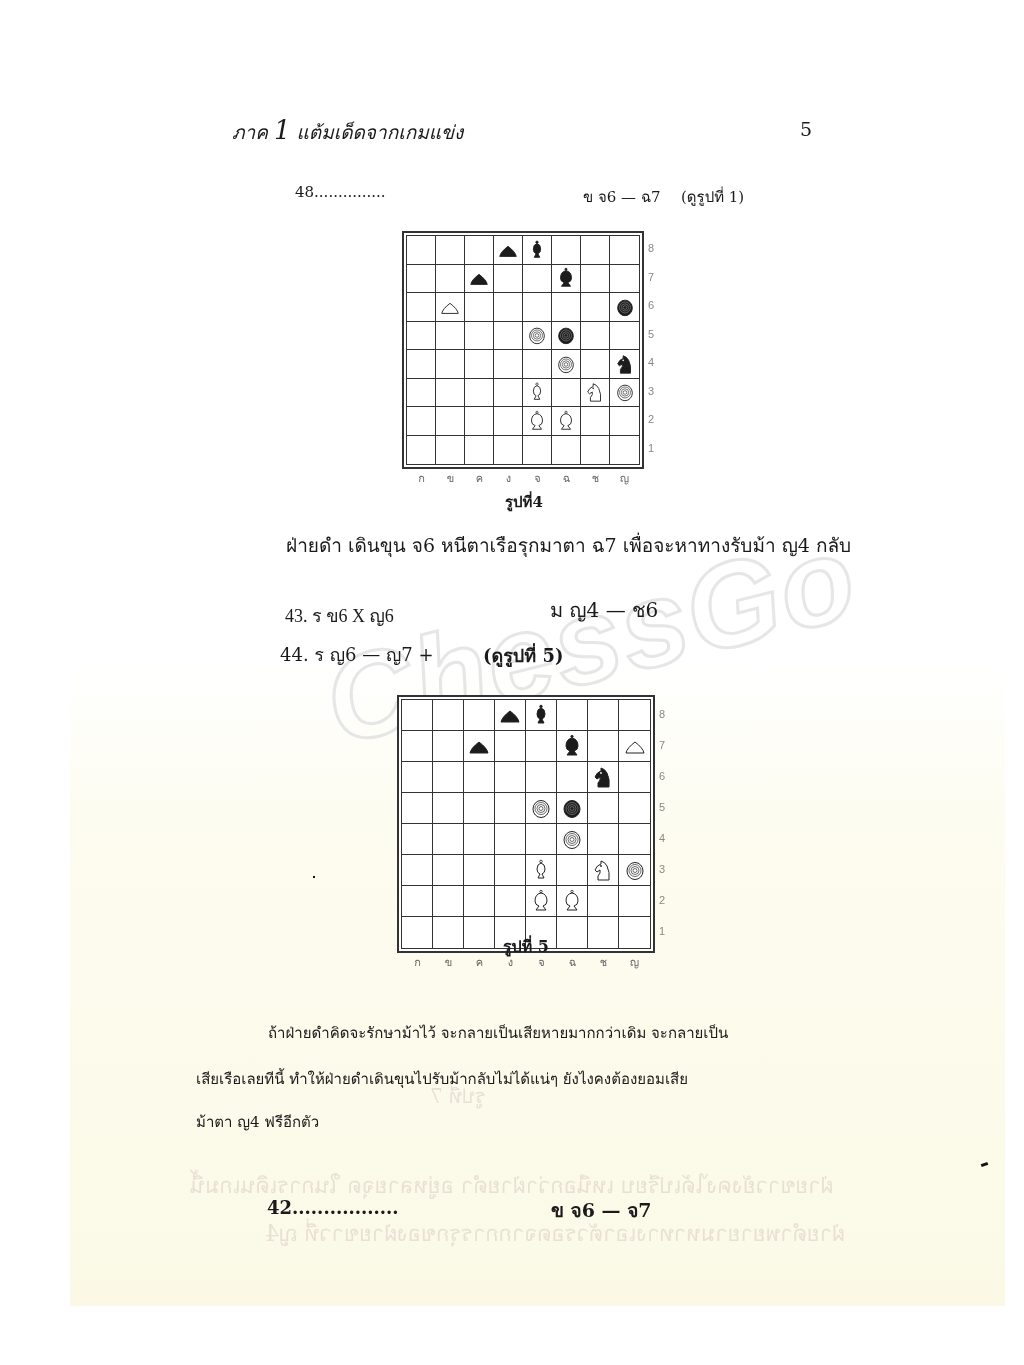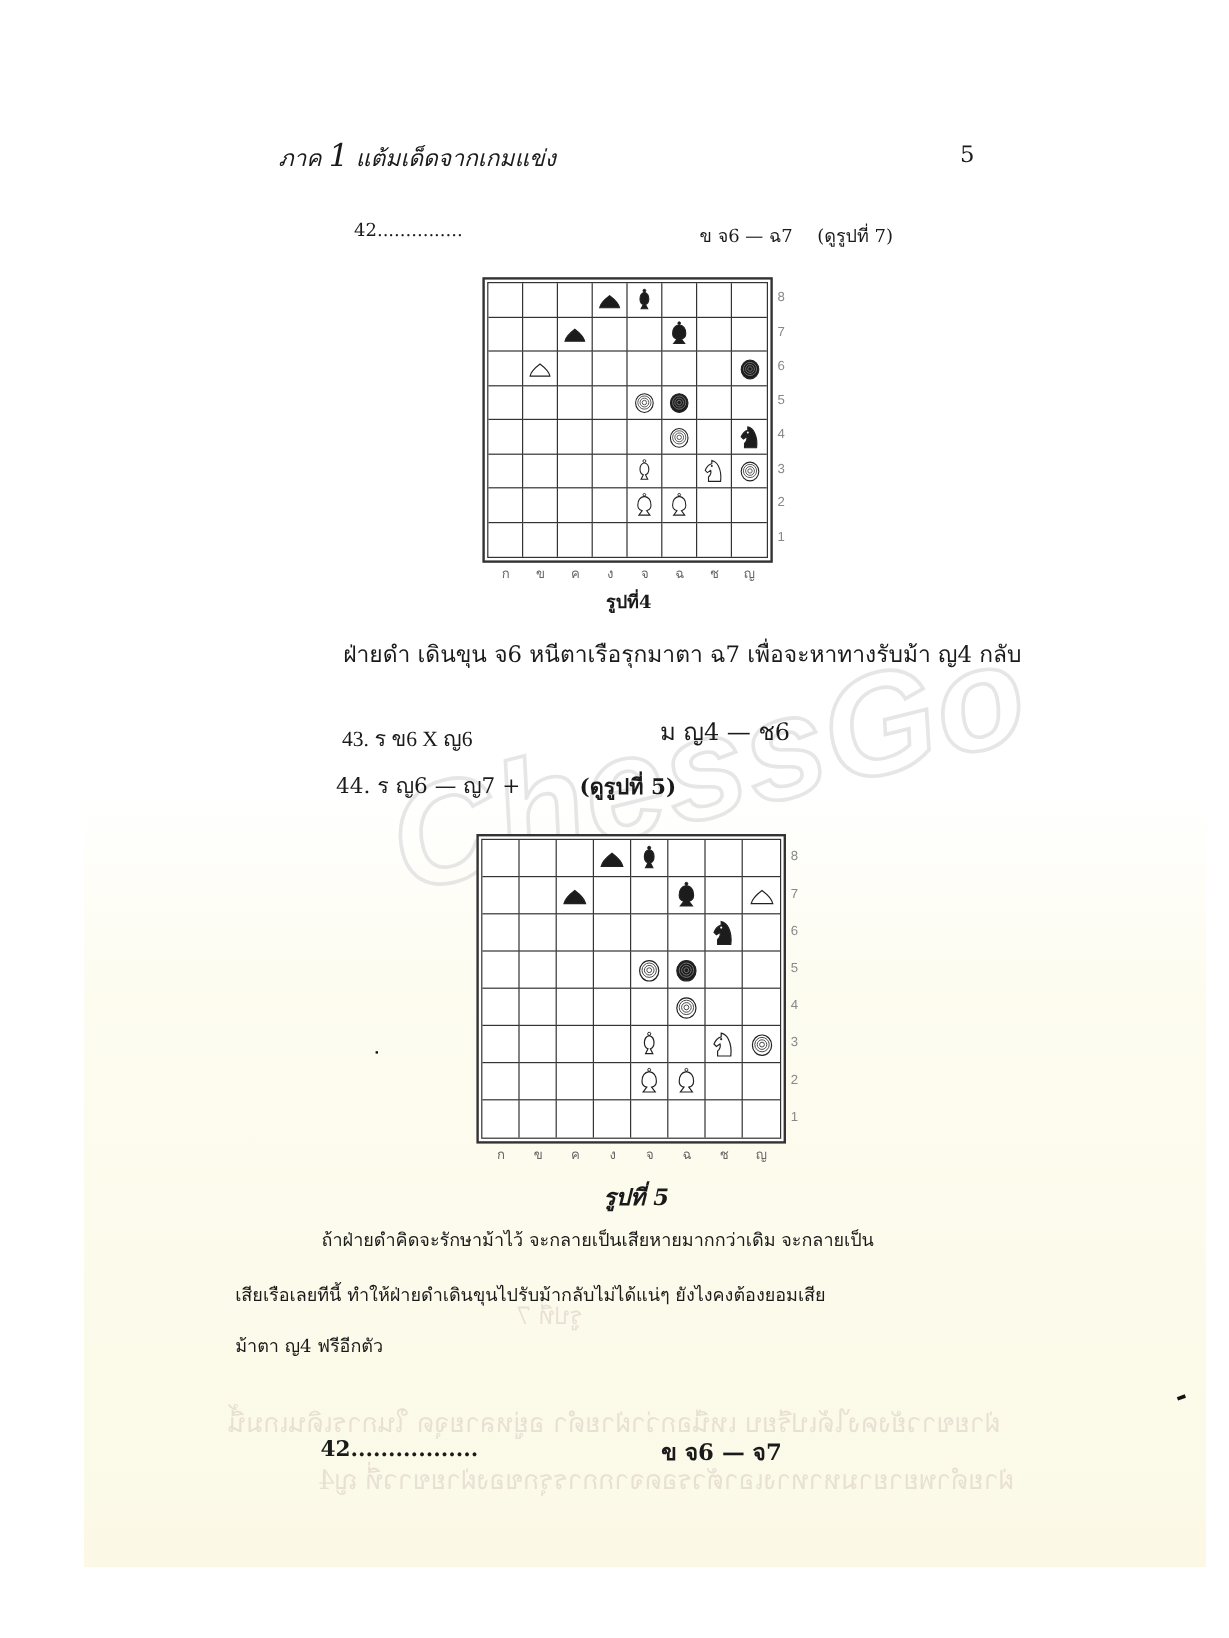--- a/index.html
+++ b/index.html
@@ -56,23 +56,23 @@
 
 <div class="watermark">ChessGo</div>
 
 <div class="abs header-left">
   <span>ภาค</span>
   <span class="big">1</span>
   <span>แต้มเด็ดจากเกมแข่ง</span>
 </div>
 <div class="abs header-right">5</div>
 
-<div class="abs move" style="left:295px; top:183px;">42...............</div>
+<div class="abs move" style="left:295px; top:183px;">48...............</div>
 <div class="abs move" style="left:583px; top:185px;">ข จ6 — ฉ7</div>
-<div class="abs move" style="left:681px; top:185px;">(ดูรูปที่ 7)</div>
+<div class="abs move" style="left:681px; top:185px;">(ดูรูปที่ 1)</div>
 
 <div class="board" id="board4" style="left:402px; top:231px;">
   <div class="grid" id="grid4" style="grid-template-columns: repeat(8, 29px); grid-template-rows: repeat(8, 28.5px);">
       <div class="cell"></div>
       <div class="cell"></div>
       <div class="cell"></div>
       <div class="cell">
         <span class="piece">
           <svg width="22" height="22" viewBox="0 0 24 24">
             <path d="M3 19 Q4 14 12 8 Q20 14 21 19 Z" fill="#1c1c1c" stroke="#222" stroke-width="1"></path>
@@ -460,21 +460,21 @@
 <div id="files5">
     <div class="file-label" style="left: 402px; width: 31px; top: 953px;">ก</div>
     <div class="file-label" style="left: 433px; width: 31px; top: 953px;">ข</div>
     <div class="file-label" style="left: 464px; width: 31px; top: 953px;">ค</div>
     <div class="file-label" style="left: 495px; width: 31px; top: 953px;">ง</div>
     <div class="file-label" style="left: 526px; width: 31px; top: 953px;">จ</div>
     <div class="file-label" style="left: 557px; width: 31px; top: 953px;">ฉ</div>
     <div class="file-label" style="left: 588px; width: 31px; top: 953px;">ช</div>
     <div class="file-label" style="left: 619px; width: 31px; top: 953px;">ญ</div>
   </div>
-<div class="abs caption" style="left:503px; top:982px; font-size:19px;font-style:italic;">รูปที่ 5</div>
+<div class="abs caption" style="left:503px; top:934px; font-size:16px;">รูปที่ 5</div>
 
 <div class="abs para-lg" style="left:268px; top:1021px;">ถ้าฝ่ายดำคิดจะรักษาม้าไว้ จะกลายเป็นเสียหายมากกว่าเดิม จะกลายเป็น</div>
 <div class="abs para-lg" style="left:196px; top:1067px;">เสียเรือเลยทีนี้   ทำให้ฝ่ายดำเดินขุนไปรับม้ากลับไม่ได้แน่ๆ ยังไงคงต้องยอมเสีย</div>
 <div class="abs para-lg" style="left:196px; top:1110px;">ม้าตา ญ4  ฟรีอีกตัว</div>
 
 <div class="abs bold" style="left:267px; top:1197px; font-size:18px;">42.................</div>
 <div class="abs bold" style="left:551px; top:1195px; font-size:19px;">ข จ6 — จ7</div>
 
 <div class="speck" style="left:981px; top:1163px; width:7px; height:3px; transform:rotate(-20deg);"></div>
 <div class="speck" style="left:313px; top:876px; width:2px; height:2px;"></div>

